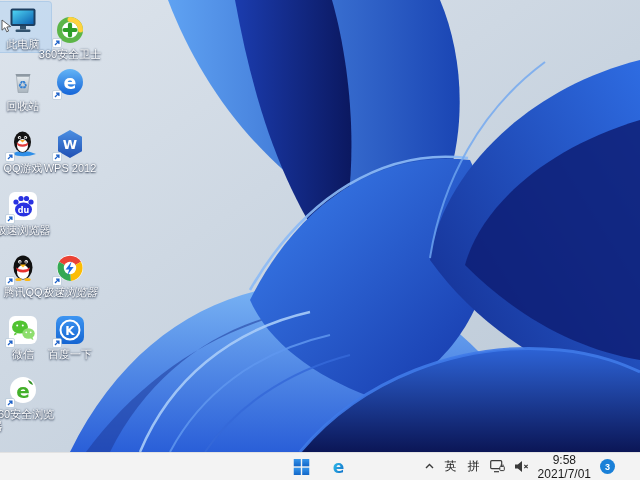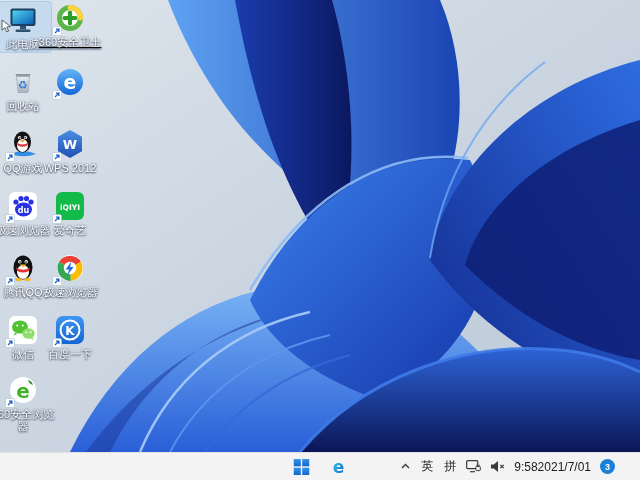--- a/index.html
+++ b/index.html
@@ -7,36 +7,36 @@
     font-family:"Liberation Sans","DejaVu Sans",sans-serif;background:#c7d3e0;}
   .wallpaper{position:absolute;left:0;top:0;}
   
   #icons{position:absolute;left:0;top:0;width:640px;height:452px;}
   .cell{position:absolute;width:56px;display:flex;flex-direction:column;align-items:center;
     padding:2px 0;border-radius:3px;cursor:default;}
   .cell.selected{background:rgba(173,208,243,.45);box-shadow:0 0 0 1px rgba(140,185,230,.55);}
   .ic{position:relative;width:32px;height:32px;}
   .ic svg{display:block;}
   .sc{position:absolute;left:-2px;bottom:-2px;width:10px;height:10px;}
-  .lbl{margin-top:2px;font-size:11px;line-height:12px;color:#fff;text-align:center;white-space:nowrap;
+  .lbl{margin-top:2px;font-size:11px;line-height:12px;color:#fff;white-space:nowrap;
     text-shadow:0 1px 2px rgba(25,40,65,.9),0 0 2px rgba(25,40,65,.7);}
   
   .cursor{position:absolute;left:1px;top:19px;z-index:50;}
   
   .taskbar{position:absolute;left:0;bottom:0;width:640px;height:28px;background:#f3f3f3;
     border-top:1px solid #e2e2e2;box-sizing:border-box;z-index:40;}
   .taskbar button{background:none;border:none;padding:0;margin:0;font:inherit;color:inherit;
     display:flex;align-items:center;justify-content:center;cursor:pointer;}
   .tb-center{position:absolute;left:50%;top:0;bottom:0;transform:translateX(-50%);
     display:flex;align-items:center;gap:13px;}
   .tb-center button{width:24px;height:24px;border-radius:4px;}
   .tb-right{position:absolute;right:0;top:0;bottom:0;display:flex;align-items:center;
     gap:9px;padding-right:25px;font-size:12px;color:#1b1b1b;}
   .ime{min-width:14px;text-align:center;}
-  .clock{display:flex;flex-direction:row;align-items:flex-end;font-size:10px;line-height:11px;
+  .clock{display:flex;flex-direction:column;align-items:flex-end;font-size:10px;line-height:11px;
     color:#1b1b1b;margin:0 2px;}
   .badge{width:15px;height:15px;border-radius:50%;background:#1a80d8;color:#fff;font-size:9px;
     font-weight:bold;display:flex;align-items:center;justify-content:center;cursor:pointer;}
 </style>
 </head>
 <body>
 
 <div class="screen">
 
   <svg class="wallpaper" width="640" height="452" viewBox="0 0 640 452">
@@ -108,21 +108,21 @@
             <rect x="3.5" y="4.5" width="25" height="17.5" rx="2" fill="#1c3e60"></rect>
             <rect x="5.5" y="6.5" width="21" height="13.5" fill="url(#pcg)"></rect>
             <rect x="13" y="22" width="6" height="3.5" fill="#31526e"></rect>
             <rect x="8.5" y="25.5" width="15" height="2.5" rx="1.2" fill="#31526e"></rect>
           </svg>
         </div>
         <div class="lbl">
           <div>此电脑</div>
         </div>
       </div>
-      <div class="cell" style="left: 42px; top: 0; text-decoration: underline;">
+      <div class="cell" style="left: 42px; top: 12px;">
         <div class="ic">
           <svg viewBox="0 0 32 32" width="32" height="32">
             <circle cx="16" cy="16" r="12.5" fill="#fff"></circle>
             <circle cx="16" cy="16" r="10.5" fill="none" stroke="#5cb548" stroke-width="5"></circle>
             <path d="M16 5.5 A10.5 10.5 0 0 1 26.5 16" fill="none" stroke="#ffd23e" stroke-width="5" stroke-linecap="round"></path>
             <path d="M16 10.5 V21.5 M10.5 16 H21.5" stroke="#2f9e27" stroke-width="4.2" stroke-linecap="round"></path>
           </svg>
           <span class="sc">
             <svg width="10" height="10" viewBox="0 0 10 10">
               <rect x="0.5" y="0.5" width="9" height="9" rx="1.5" fill="#fff" stroke="#9fb6cc" stroke-width="0.5"></rect>
@@ -232,37 +232,20 @@
           </svg>
           <span class="sc">
             <svg width="10" height="10" viewBox="0 0 10 10">
               <rect x="0.5" y="0.5" width="9" height="9" rx="1.5" fill="#fff" stroke="#9fb6cc" stroke-width="0.5"></rect>
               <path d="M3 7 L6.6 3.4 M4 3.2 h2.9 v2.9" stroke="#1e62c8" stroke-width="1.3" fill="none"></path>
             </svg>
           </span>
         </div>
         <div class="lbl">
           <div>极速浏览器</div>
-        </div>
-      </div>
-      <div class="cell" style="left: 42px; top: 188px;">
-        <div class="ic">
-          <svg viewBox="0 0 32 32" width="32" height="32">
-            <rect x="2" y="2" width="28" height="28" rx="6" fill="#12ba4a"></rect>
-            <text x="16" y="19.5" font-size="7.5" font-weight="bold" text-anchor="middle" fill="#fff" font-family="DejaVu Sans, sans-serif">iQIYI</text>
-          </svg>
-          <span class="sc">
-            <svg width="10" height="10" viewBox="0 0 10 10">
-              <rect x="0.5" y="0.5" width="9" height="9" rx="1.5" fill="#fff" stroke="#9fb6cc" stroke-width="0.5"></rect>
-              <path d="M3 7 L6.6 3.4 M4 3.2 h2.9 v2.9" stroke="#1e62c8" stroke-width="1.3" fill="none"></path>
-            </svg>
-          </span>
-        </div>
-        <div class="lbl">
-          <div>爱奇艺</div>
         </div>
       </div>
       <div class="cell" style="left: -5px; top: 250px;">
         <div class="ic">
           <svg viewBox="0 0 32 32" width="32" height="32">
             <ellipse cx="16" cy="15.5" rx="9.5" ry="12" fill="#101010"></ellipse>
             <ellipse cx="16" cy="20" rx="6" ry="7" fill="#fff"></ellipse>
             <circle cx="12.8" cy="9.8" r="1.7" fill="#fff"></circle>
             <circle cx="19.2" cy="9.8" r="1.7" fill="#fff"></circle>
             <circle cx="13" cy="10" r="0.85" fill="#111"></circle>

